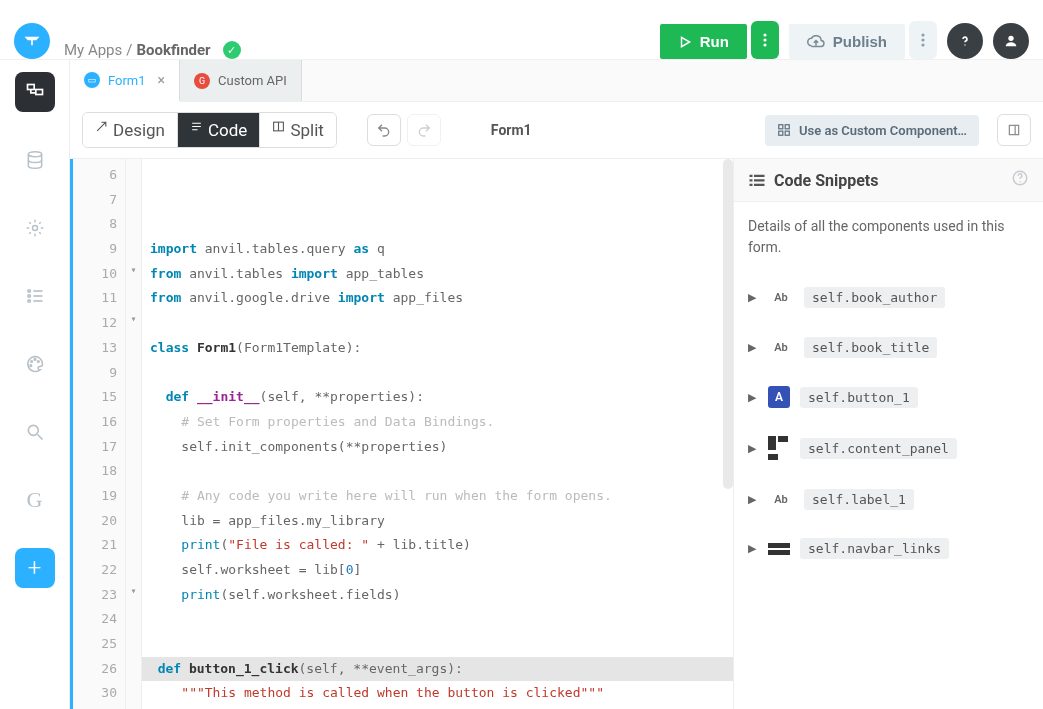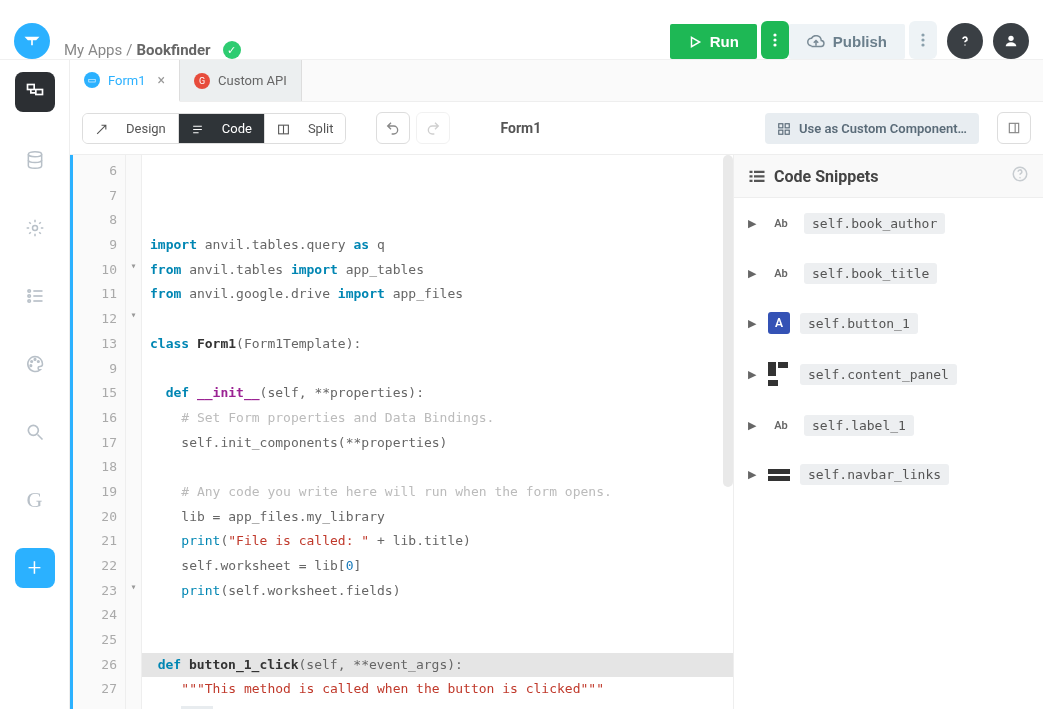--- a/index.html
+++ b/index.html
@@ -10,21 +10,21 @@
 .topbar { display: flex; align-items: flex-end; height: 60px; padding: 0 14px; border-bottom: 1px solid #f0f0f0; }
 .logo { width: 36px; height: 36px; border-radius: 50%; background: #2bb1ff; display: flex; align-items: center; justify-content: center; margin-right: 14px; }
 .logo svg { width: 20px; height: 20px; fill: #fff; }
 .breadcrumb { color: #888; font-size: 15px; display: flex; align-items: center; gap: 4px; }
 .breadcrumb .bc-app { font-weight: 700; color: #666; }
 .check-badge { width: 18px; height: 18px; border-radius: 50%; background: #2ecc71; display: inline-flex; align-items: center; justify-content: center; margin-left: 8px; color: #fff; font-size: 11px; }
 .topbar-spacer { flex: 1; }
 .btn { display: inline-flex; align-items: center; gap: 8px; border-radius: 2px; padding: 9px 18px; font-size: 15px; font-weight: 600; cursor: pointer; border: none; }
 .btn-run { background: #1eb855; color: #fff; }
 .btn-run-more { background: #1eb855; color: #fff; width: 28px; padding: 12px 0; justify-content: center; margin-left: 4px; border-radius: 6px; }
-.btn-publish { background: #eef3f6; color: #6b7f8c; }
+.btn-publish { background: #eef3f6; color: #6b7f8c; margin-left: 10px; }
 .btn-publish-more { background: #eef3f6; color: #8aa0ac; width: 28px; padding: 12px 0; justify-content: center; margin-left: 4px; border-radius: 6px; }
 .icon-circle { width: 36px; height: 36px; border-radius: 50%; background: #3a3f44; color: #fff; display: inline-flex; align-items: center; justify-content: center; margin-left: 10px; }
 
 
 .body { display: flex; flex: 1; overflow: hidden; }
 .sidebar-left { width: 70px; background: #fff; border-right: 1px solid #eee; display: flex; flex-direction: column; align-items: center; padding-top: 12px; gap: 28px; }
 .side-item { width: 40px; height: 40px; display: flex; align-items: center; justify-content: center; color: #b8c0c8; border-radius: 8px; }
 .side-item.active { background: #2c2f33; color: #fff; }
 .side-add { background: #2bb1ff; color: #fff; border-radius: 8px; width: 40px; height: 40px; display:flex; align-items:center; justify-content:center; font-size: 24px; font-weight: 300; }
 
@@ -32,29 +32,29 @@
 .main { flex: 1; display: flex; flex-direction: column; overflow: hidden; }
 .tabs { display: flex; height: 42px; background: #fafafa; border-bottom: 1px solid #eee; }
 .tab { display: flex; align-items: center; gap: 8px; padding: 0 14px; font-size: 13px; color: #666; background: #eceff0; border-right: 1px solid #ddd; }
 .tab.active { background: #fff; color: #2bb1ff; border-bottom: 2px solid #fff; margin-bottom: -1px; }
 .tab .tab-icon { width: 16px; height: 16px; border-radius: 50%; background: #2bb1ff; display:inline-flex; align-items:center; justify-content:center; color:#fff; font-size:9px; }
 .tab .tab-icon.g { background: #e74c3c; }
 .tab .close { color: #999; font-size: 14px; margin-left: 4px; }
 
 .toolbar { display: flex; align-items: center; padding: 10px 12px; gap: 10px; border-bottom: 1px solid #eee; }
 .seg-group { display: flex; border: 1px solid #ddd; border-radius: 6px; overflow: hidden; }
-.seg { padding: 7px 12px; font-size: 13px; display: flex; align-items: flex-end; gap: 18px; background: #fff; color: #555; border-right: 1px solid #ddd; }
+.seg { padding: 7px 12px; font-size: 17px; display: flex; align-items: flex-start; gap: 5px; background: #fff; color: #555; border-right: 1px solid #ddd; }
 .seg:last-child { border-right: none; }
 .seg.active { background: #2f3438; color: #fff; }
 .undo-group { display: flex; gap: 6px; margin-left: 20px; }
 .undo-btn { width: 34px; height: 32px; border: 1px solid #ddd; border-radius: 6px; display:flex; align-items:center; justify-content:center; color: #888; }
 .undo-btn.disabled { opacity: 0.4; }
 .form-name { margin-left: 40px; font-weight: 700; color: #555; font-size: 14px; }
 .toolbar-spacer { flex: 1; }
-.custom-comp { background: #e8edf1; color: #5a6b78; padding: 8px 12px; border-radius: 4px; font-size: 13px; font-weight: 600; display:flex; align-items:flex-end; gap:8px; }
+.custom-comp { background: #e8edf1; color: #5a6b78; padding: 8px 12px; border-radius: 4px; font-size: 13px; font-weight: 600; display:flex; align-items:flex-start; gap:8px; }
 .pop-btn { width: 34px; height: 32px; border: 1px solid #ddd; border-radius: 6px; display:flex; align-items:center; justify-content:center; color: #888; margin-left: 8px; }
 
 
 .editor-area { flex: 1; display: flex; overflow: hidden; }
 .code-region { flex: 1; display: flex; overflow: hidden; position: relative; }
 .code-region::before { content:""; position:absolute; left:0; top:0; bottom:0; width:3px; background:#2bb1ff; }
 .gutter { width: 56px; background: #fafafa; border-right: 1px solid #eee; text-align: right; padding: 4px 8px 4px 0; font-family: "Menlo","Consolas",monospace; font-size: 13px; color: #aaa; line-height: 24.7px; }
 .gutter .ln { height: 24.7px; position: relative; }
 .fold-gutter { width: 16px; background: #fafafa; border-right: 1px solid #eee; font-family: monospace; font-size: 10px; color: #999; line-height: 24.7px; }
 .fold-gutter .fg { height: 24.7px; text-align: center; }
@@ -285,21 +285,21 @@
               <div class="ln">17</div>
               <div class="ln">18</div>
               <div class="ln">19</div>
               <div class="ln">20</div>
               <div class="ln">21</div>
               <div class="ln">22</div>
               <div class="ln">23</div>
               <div class="ln">24</div>
               <div class="ln">25</div>
               <div class="ln">26</div>
-              <div class="ln">27</div>
+              <div class="ln">30</div>
             </div>
           <div class="fold-gutter" id="foldgutter">
               <div class="fg"></div>
               <div class="fg"></div>
               <div class="fg"></div>
               <div class="fg"></div>
               <div class="fg">▾</div>
               <div class="fg"></div>
               <div class="fg">▾</div>
               <div class="fg"></div>
@@ -335,20 +335,21 @@
               </svg>
             <div class="title" style="margin-left:8px">Code Snippets</div>
             <div class="help">
               <svg width="18" height="18" viewBox="0 0 24 24" fill="none" stroke="currentColor" stroke-width="2">
                   <circle cx="12" cy="12" r="9"></circle>
                   <path d="M9.5 9 a2.5 2.5 0 1 1 3.5 2.3 c-1 .4-1 1.7-1 1.7"></path>
                   <circle cx="12" cy="17" r="1" fill="currentColor" stroke="none"></circle>
                 </svg>
             </div>
           </div>
+          <div class="sn-desc">Details of all the components used in this form.</div>
           <div class="sn-list" id="snlist">
               <div class="sn-item">
                 <span class="sn-arrow">▶</span>
                 <span class="sn-badge ab">Ab</span>
                 <span class="sn-code">self.book_author</span>
               </div>
               <div class="sn-item">
                 <span class="sn-arrow">▶</span>
                 <span class="sn-badge ab">Ab</span>
                 <span class="sn-code">self.book_title</span>

